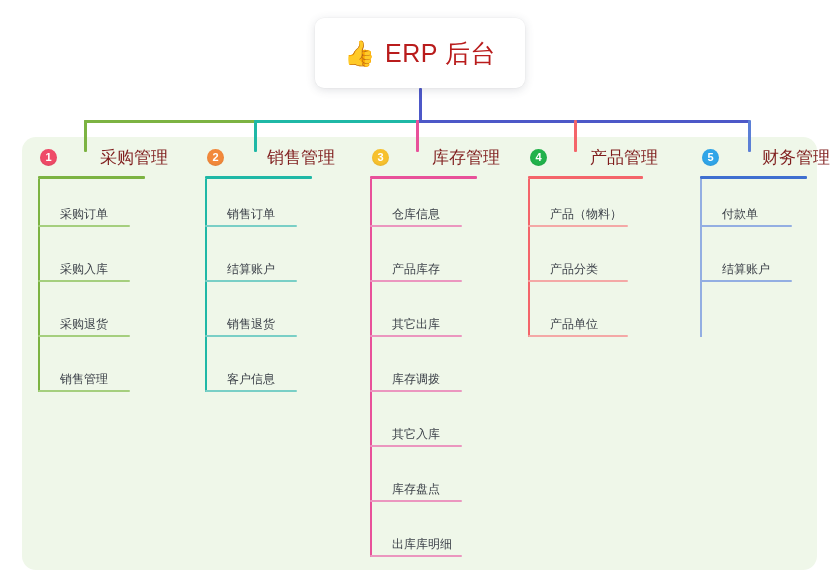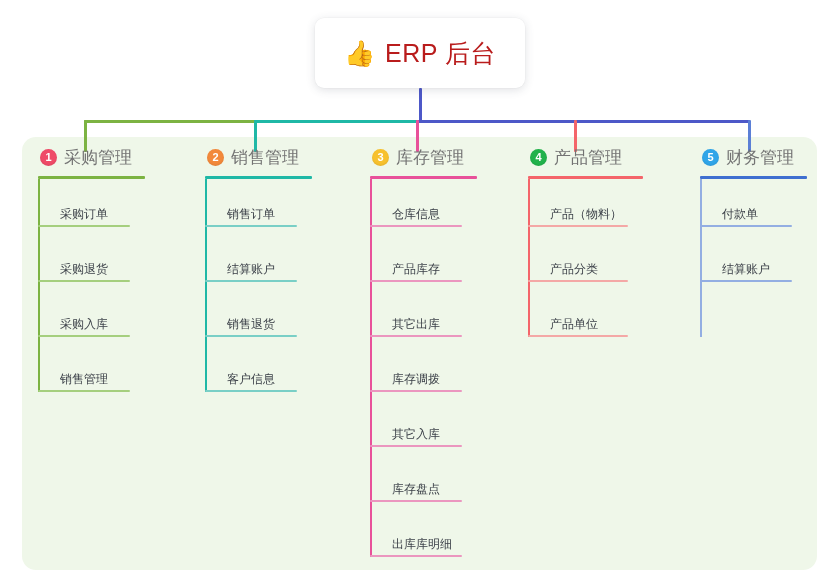--- a/index.html
+++ b/index.html
@@ -34,21 +34,21 @@
 
   
   .col{position:absolute;top:144px;z-index:3;}
   .col-head{display:flex;align-items:center;gap:7px;height:26px;padding-left:2px;}
   .badge{
     width:17px;height:17px;border-radius:50%;
     display:flex;align-items:center;justify-content:center;
     color:#fff;font-size:11px;line-height:1;font-weight:bold;
     box-shadow:inset 0 -1px 2px rgba(0,0,0,.08);
   }
-  .head-label{font-size:17px;color:#737373;white-space:nowrap;}
+  .head-label{font-size:17px;color:#7f1d1d;white-space:nowrap;margin-left:36px;}
   .head-rule{height:3px;border-radius:1px;margin-top:6px;}
 
   .leaves{position:relative;margin-top:0;}
   .spine{position:absolute;left:0;top:0;width:2px;}
   .leaf{position:relative;height:55px;}
   .leaf-label{
     position:absolute;left:22px;bottom:11px;
     font-size:12px;color:#3a3f47;white-space:nowrap;
   }
   .leaf-rule{position:absolute;left:0;bottom:7px;height:2px;border-radius:1px;}
@@ -84,25 +84,25 @@
           <span class="head-label">采购管理</span>
         </div>
         <div class="head-rule" style="width: 107px; background: rgb(124, 179, 66);"></div>
         <div class="leaves">
           <div class="spine" style="background: rgb(124, 179, 66); height: 213px;"></div>
           <div class="leaf">
             <span class="leaf-label">采购订单</span>
             <div class="leaf-rule" style="width: 92px; background: rgb(165, 207, 126);"></div>
           </div>
           <div class="leaf">
+            <span class="leaf-label">采购入库</span>
+            <div class="leaf-rule" style="width: 92px; background: rgb(165, 207, 126);"></div>
+          </div>
+          <div class="leaf">
             <span class="leaf-label">采购退货</span>
-            <div class="leaf-rule" style="width: 92px; background: rgb(165, 207, 126);"></div>
-          </div>
-          <div class="leaf">
-            <span class="leaf-label">采购入库</span>
             <div class="leaf-rule" style="width: 92px; background: rgb(165, 207, 126);"></div>
           </div>
           <div class="leaf">
             <span class="leaf-label">销售管理</span>
             <div class="leaf-rule" style="width: 92px; background: rgb(165, 207, 126);"></div>
           </div>
         </div>
       </div>
       <div class="col" style="left: 205px;">
         <div class="col-head">

